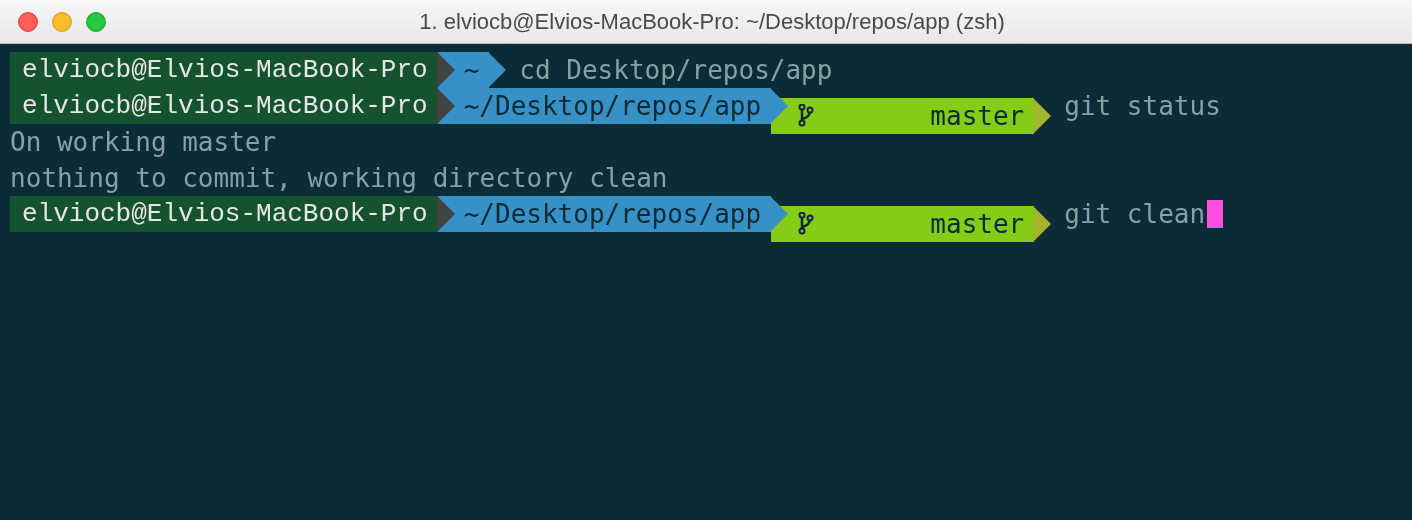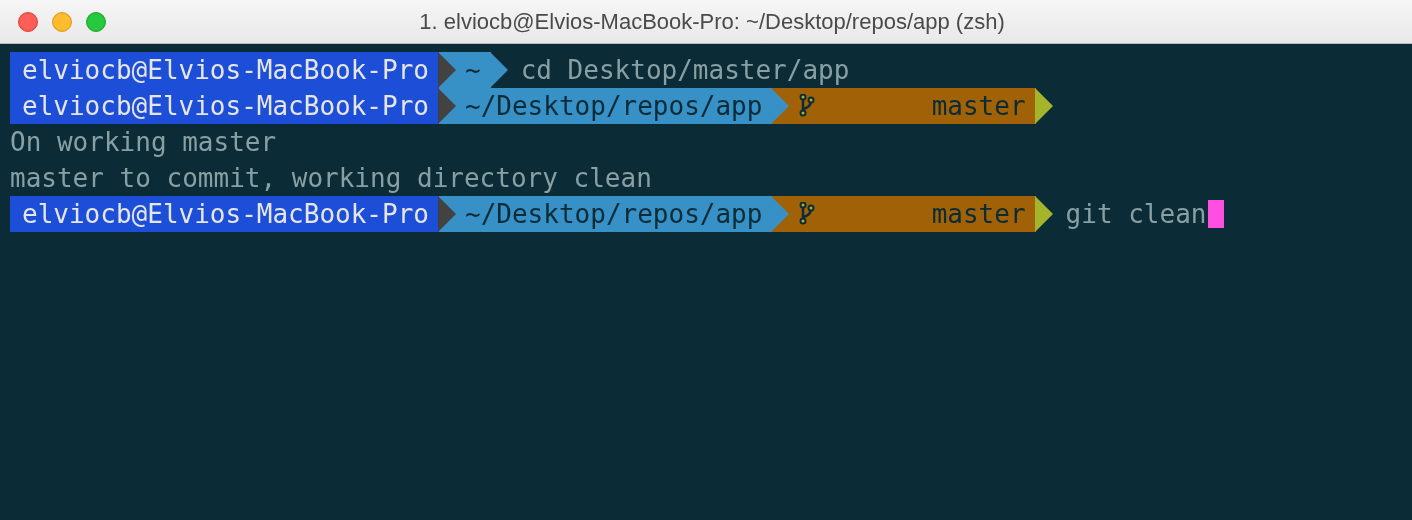--- a/index.html
+++ b/index.html
@@ -60,27 +60,27 @@
   .seg .arrow {
     position:absolute;
     right:-17px;
     top:0;
     width:0; height:0;
     border-top:18px solid transparent;
     border-bottom:18px solid transparent;
     z-index:2;
   }
 
-  .seg.host  { background:#1d4ed8; color:#e6e6e6; margin-right:0; }
+  .seg.host  { background:#14532d; color:#e6e6e6; margin-right:0;font-family:Liberation Mono, monospace; }
   .seg.host .arrow { border-left:18px solid #424242; }
 
   .seg.path  { background:#3790c6; color:#0b2b36; padding-left:26px; }
   .seg.path .arrow { border-left:18px solid #3790c6; }
 
-  .seg.branch{ background:#a16207; color:#0b2b36; padding-left:26px; }
+  .seg.branch{ background:#84cc16; color:#0b2b36; padding-left:26px;margin-top:10px; }
   .seg.branch .arrow { border-left:18px solid #a4b42b; }
 
   .branch-icon {
     display:inline-block;
     margin-right:8px;
     color:#0b2b36;
   }
   .branch-icon svg { display:block; }
 
   .cmd {
@@ -123,21 +123,21 @@
 
   <div class="row">
     <span class="seg host">
       <span>elviocb@Elvios-MacBook-Pro</span>
       <span class="arrow"></span>
     </span>
     <span class="seg path">
       <span>~</span>
       <span class="arrow"></span>
     </span>
-    <span class="cmd">cd Desktop/master/app</span>
+    <span class="cmd">cd Desktop/repos/app</span>
   </div>
 
   <div class="row">
     <span class="seg host">
       <span>elviocb@Elvios-MacBook-Pro</span>
       <span class="arrow"></span>
     </span>
     <span class="seg path">
       <span>~/Desktop/repos/app</span>
       <span class="arrow"></span>
@@ -148,24 +148,25 @@
           <path d="M5 3 v14" stroke="#0b2b36" stroke-width="2.5" fill="none"></path>
           <path d="M13 7 q0 6 -8 8" stroke="#0b2b36" stroke-width="2.5" fill="none"></path>
           <circle cx="5" cy="3" r="2.5" fill="#a4b42b" stroke="#0b2b36" stroke-width="2"></circle>
           <circle cx="5" cy="19" r="2.5" fill="#a4b42b" stroke="#0b2b36" stroke-width="2"></circle>
           <circle cx="13" cy="6" r="2.5" fill="#a4b42b" stroke="#0b2b36" stroke-width="2"></circle>
         </svg>
       </span>
       <span>master</span>
       <span class="arrow"></span>
     </span>
+    <span class="cmd">git status</span>
   </div>
 
   <div class="out">On working master</div>
-  <div class="out">master to commit, working directory clean</div>
+  <div class="out">nothing to commit, working directory clean</div>
 
   <div class="row">
     <span class="seg host">
       <span>elviocb@Elvios-MacBook-Pro</span>
       <span class="arrow"></span>
     </span>
     <span class="seg path">
       <span>~/Desktop/repos/app</span>
       <span class="arrow"></span>
     </span>

